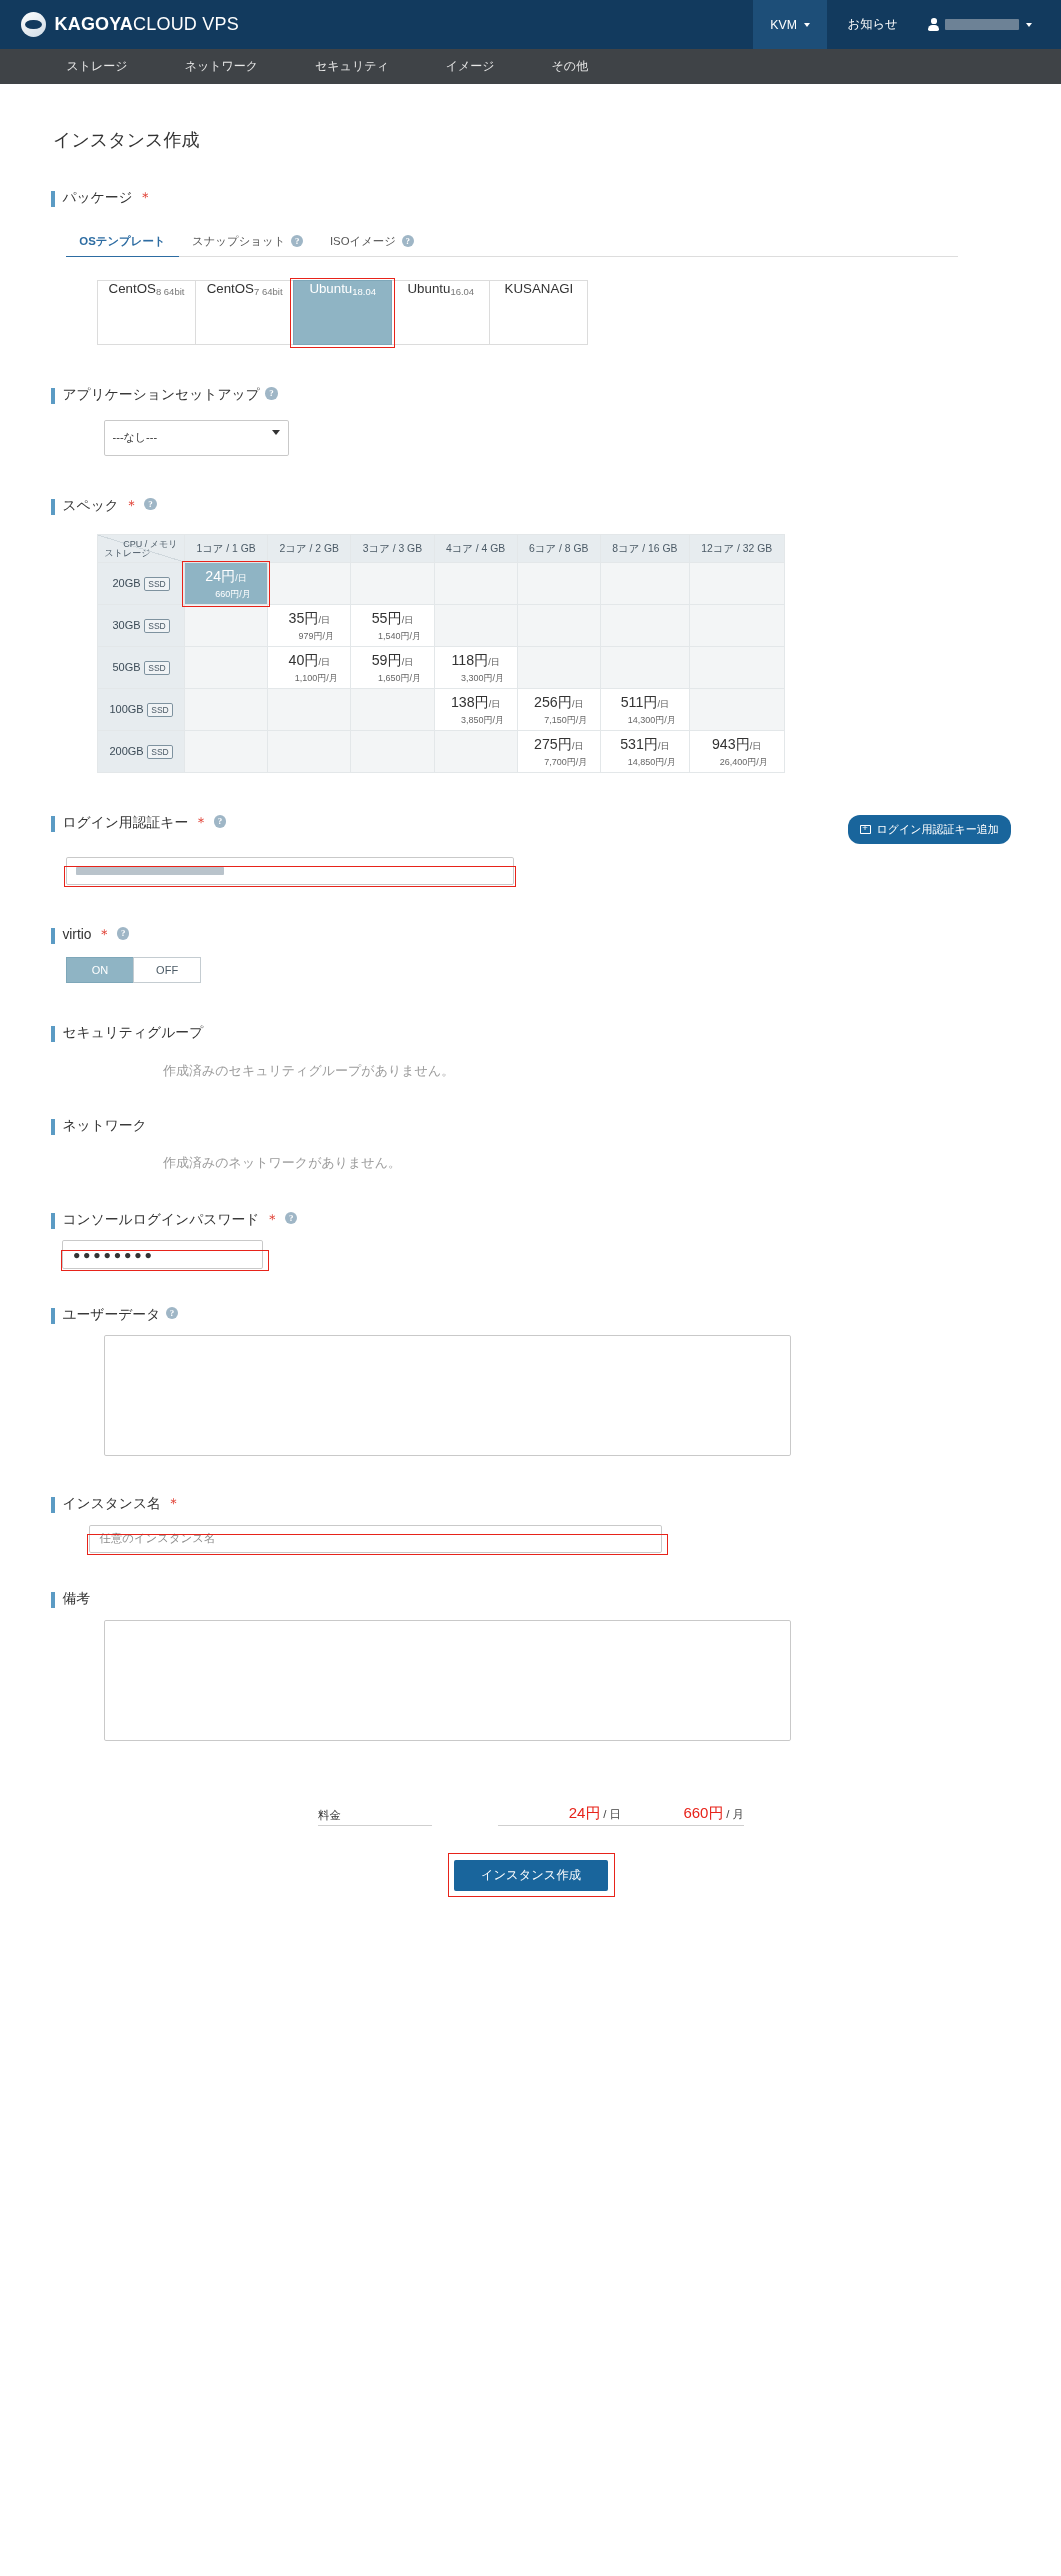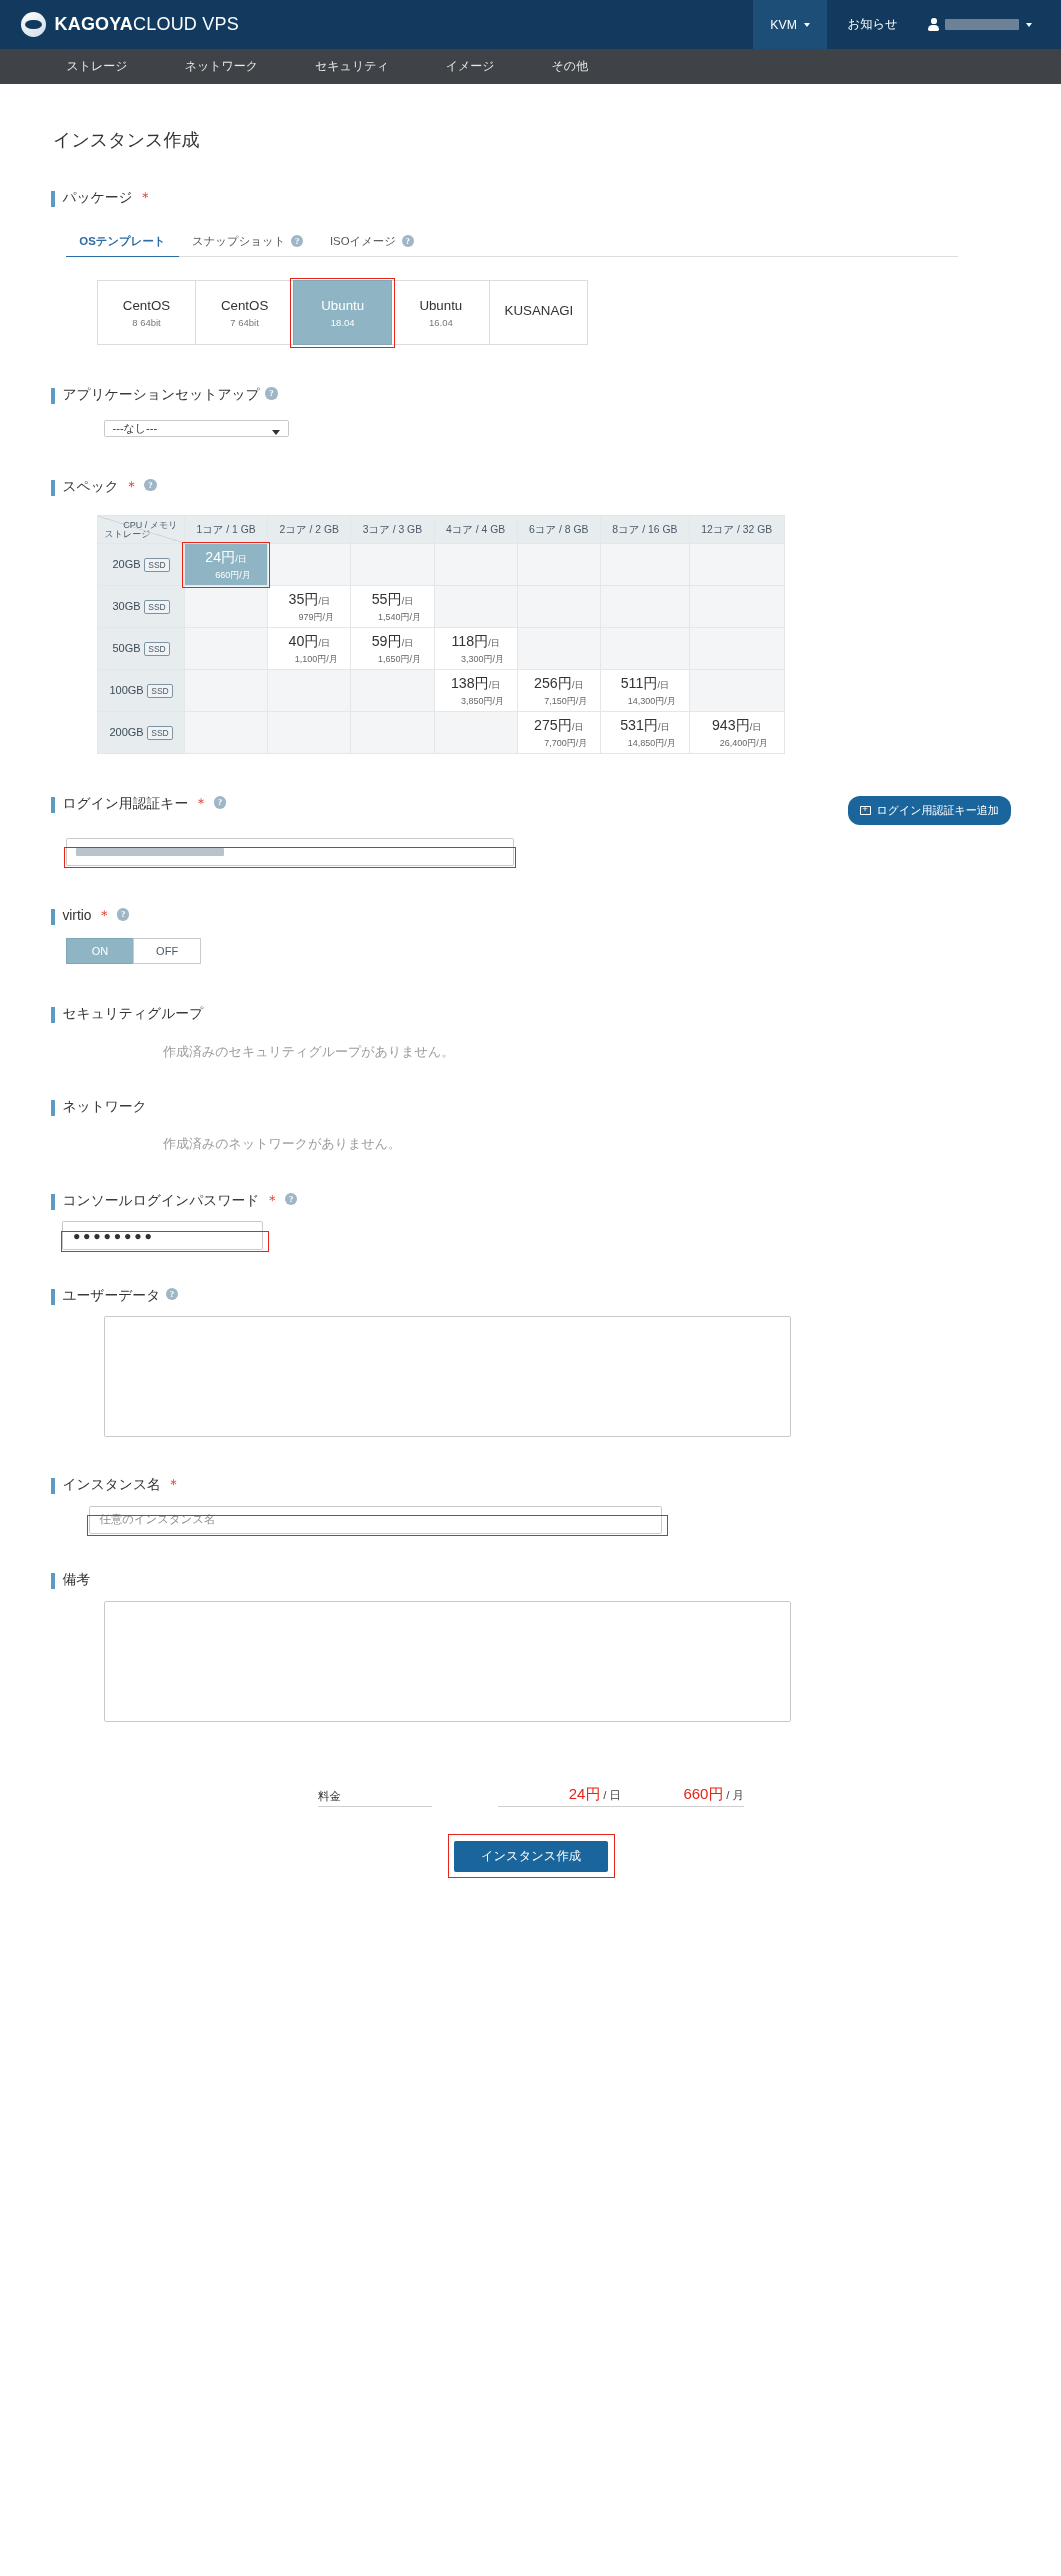--- a/index.html
+++ b/index.html
@@ -193,22 +193,22 @@
   
   .os-row {
     display: flex;
     margin: 23px 0 0 46px;
     gap: 0;
   }
   .os-card {
     width: 99px; height: 65px;
     border: 0.9px solid #dcdcdc;
     margin-right: -0.9px;
-    display: flex; flex-direction: column;
-    align-items: center; justify-content: center;
+    display: flex; flex-direction: row;
+    align-items: flex-start; justify-content: center;
     background: #fff;
     cursor: pointer;
     position: relative;
   }
   .os-card .os-name { font-size: 13.3px; color: #333; }
   .os-card .os-ver { font-size: 9.5px; color: #777; margin-top: 4.7px; }
   .os-card.selected {
     background: #8fb4c4;
     border-color: #7ea7b9;
     z-index: 2;
@@ -218,21 +218,21 @@
   .highlight-box {
     position: absolute;
     border: 1.9px solid #e7231a;
     pointer-events: none;
   }
 
   
   .select-wrap {
     margin: 17px 0 0 53px;
     width: 185px;
-    height: 17px;
+    height: 36px;
     border: 0.9px solid #c9c9c9;
     border-radius: 1.9px;
     background: #fff;
     position: relative;
     display: flex;
     align-items: center;
     padding: 0 7.6px;
     font-size: 11px;
     color: #333;
     cursor: pointer;

